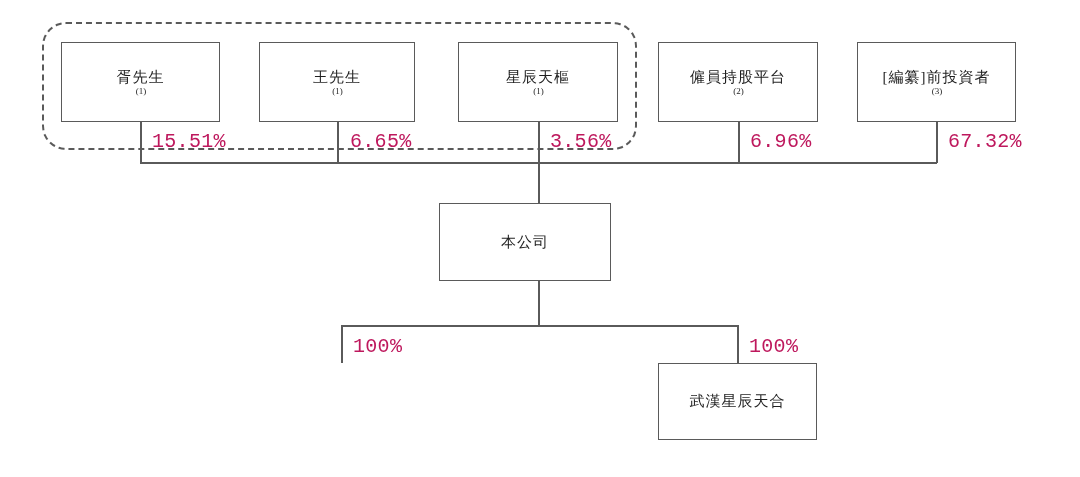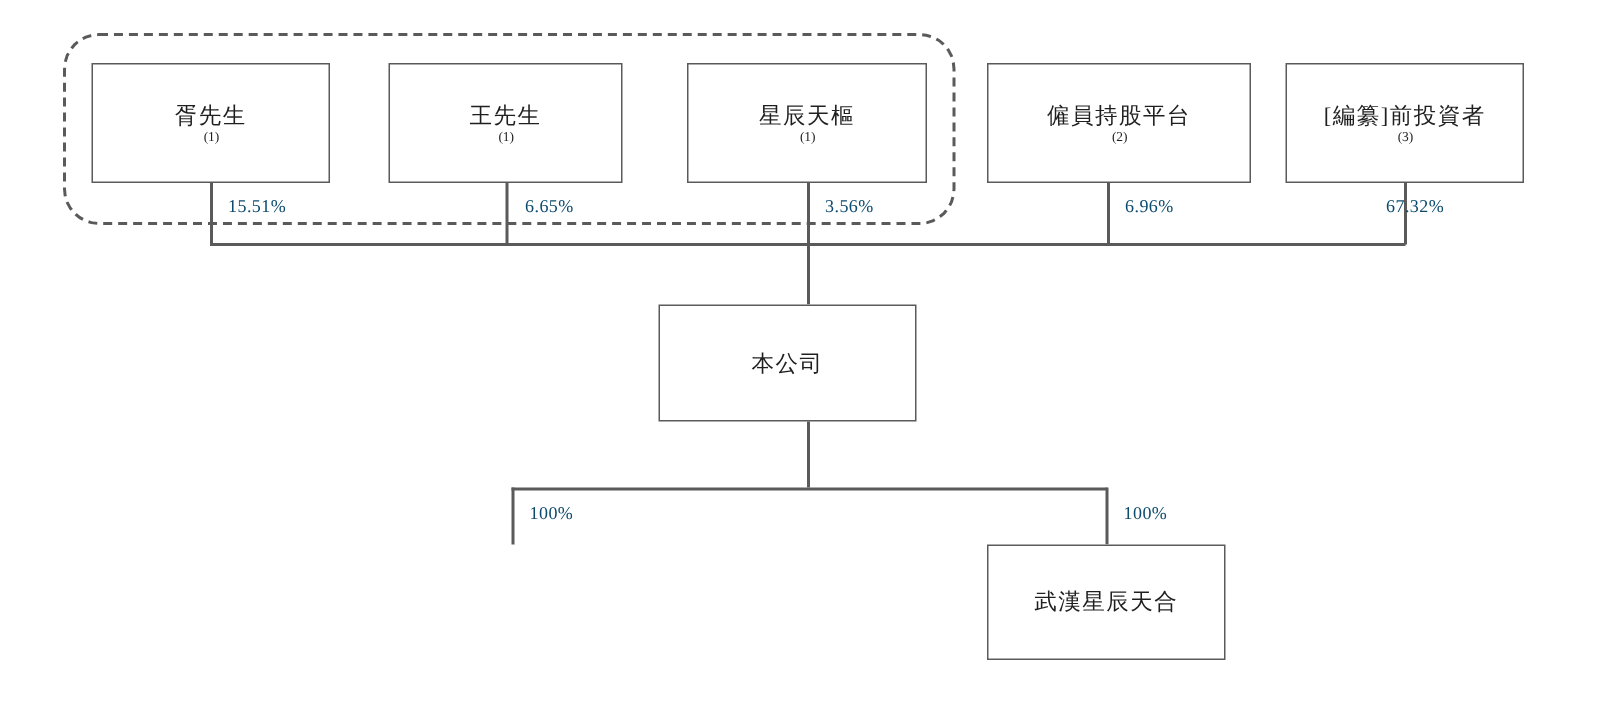--- a/index.html
+++ b/index.html
@@ -52,43 +52,44 @@
     width: 1.5px;
     background: #5a5a5a;
   }
   .hline {
     position: absolute;
     height: 2px;
     background: #5a5a5a;
   }
   .pct {
     position: absolute;
-    font-size: 12px;
+    font-size: 20px;
     letter-spacing: 0.3px;
-    color: #0c4a6e;
+    color: #be185d;
     white-space: nowrap;
+    font-family: Liberation Mono, monospace;
   }
   
   .n1 { left: 61px;  top: 42px; width: 159px; height: 80px; }
   .n2 { left: 259px; top: 42px; width: 156px; height: 80px; }
   .n3 { left: 458px; top: 42px; width: 160px; height: 80px; }
-  .n4 { left: 658px; top: 42px; width: 176px; height: 80px; }
+  .n4 { left: 658px; top: 42px; width: 160px; height: 80px; }
   .n5 { left: 857px; top: 42px; width: 159px; height: 80px; }
   
   .d1 { left: 140px; top: 122px; height: 41px; }
   .d2 { left: 337px; top: 122px; height: 41px; }
   .d3 { left: 538px; top: 122px; height: 41px; }
   .d4 { left: 738px; top: 122px; height: 41px; }
   .d5 { left: 936px; top: 122px; height: 41px; }
   
   .p1 { left: 152px; top: 130px; }
   .p2 { left: 350px; top: 130px; text-align: center; }
   .p3 { left: 550px; top: 130px; }
   .p4 { left: 750px; top: 130px; }
-  .p5 { left: 924px; top: 130px; text-align: center; }
+  .p5 { left: 948px; top: 130px; text-align: center; }
   
   .bus { left: 140px; top: 162px; width: 797px; }
   
   .to-company { left: 538px; top: 162px; height: 41px; }
   .company { left: 439px; top: 203px; width: 172px; height: 78px; }
   .from-company { left: 538px; top: 281px; height: 44px; }
   
   .sub-bus { left: 341px; top: 325px; width: 397px; }
   .sd1 { left: 341px; top: 325px; height: 38px; }
   .sd2 { left: 737px; top: 325px; height: 38px; }

